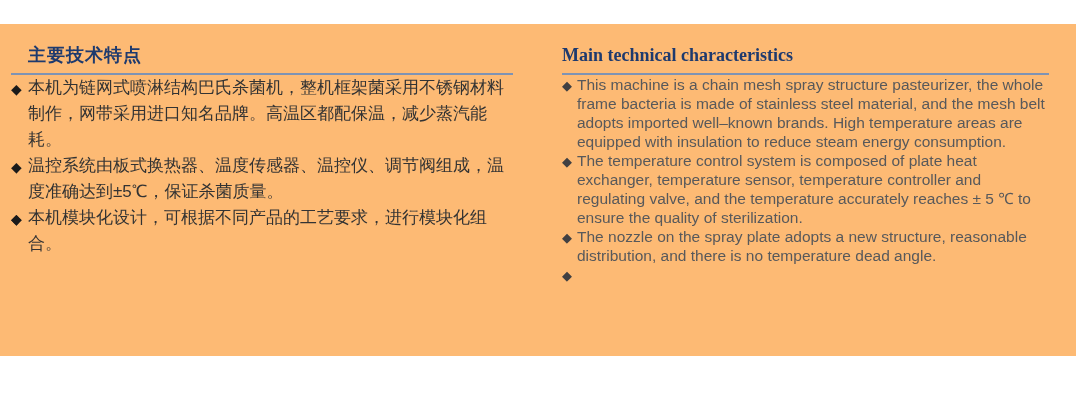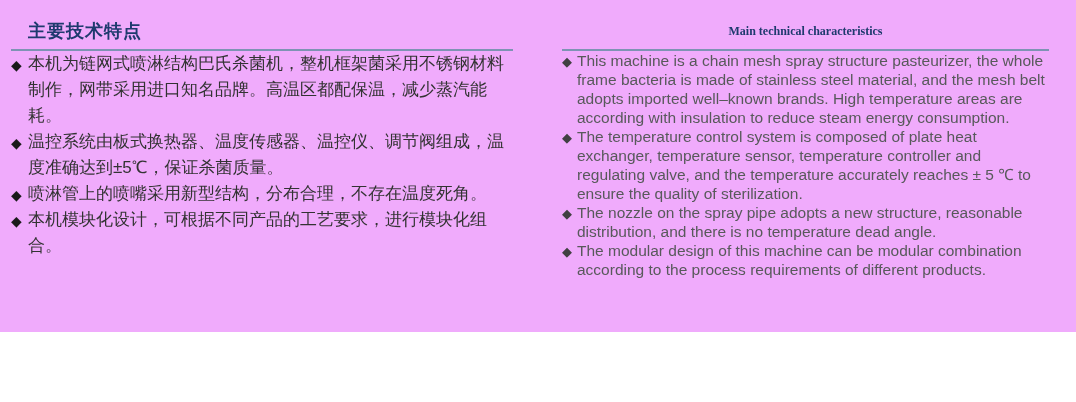--- a/index.html
+++ b/index.html
@@ -4,23 +4,24 @@
 <style>
   html, body {
     margin: 0;
     padding: 0;
     background: #ffffff;
   }
   .page {
     position: relative;
     width: 1076px;
     height: 332px;
-    background: #f0abfc;
+    background: #fdba74;
     font-family: "Liberation Sans", sans-serif;
     overflow: hidden;
+    margin-top: 24px;
   }
   .col {
     position: absolute;
     top: 20px;
   }
   .col-left {
     left: 11px;
     width: 502px;
   }
   .col-right {
@@ -36,24 +37,23 @@
   .title-cn {
     font-family: "Liberation Sans", sans-serif;
     font-size: 18px;
     font-weight: 600;
     letter-spacing: 1px;
     padding-left: 17px;
     line-height: 22px;
   }
   .title-en {
     font-family: "Liberation Serif", serif;
-    font-size: 12px;
+    font-size: 18px;
     font-weight: bold;
     line-height: 22px;
-    text-align: center;
   }
   ul.feature-list {
     list-style: none;
     margin: 0;
     padding: 0;
   }
   .list-cn {
     margin-top: 12px;
     padding-left: 17px;
     font-size: 17px;
@@ -100,44 +100,42 @@
       <li>
         <span class="bullet">◆</span>
         <span class="item-text">本机为链网式喷淋结构巴氏杀菌机，整机框架菌采用不锈钢材料制作，网带采用进口知名品牌。高温区都配保温，减少蒸汽能耗。</span>
       </li>
       <li>
         <span class="bullet">◆</span>
         <span class="item-text">温控系统由板式换热器、温度传感器、温控仪、调节阀组成，温度准确达到±5℃，保证杀菌质量。</span>
       </li>
       <li>
         <span class="bullet">◆</span>
-        <span class="item-text">喷淋管上的喷嘴采用新型结构，分布合理，不存在温度死角。</span>
       </li>
       <li>
         <span class="bullet">◆</span>
         <span class="item-text">本机模块化设计，可根据不同产品的工艺要求，进行模块化组合。</span>
       </li>
     </ul>
   </section>
 
   <section class="col col-right">
     <h2 class="section-title title-en">Main technical characteristics</h2>
     <ul class="feature-list list-en">
       <li>
         <span class="bullet">◆</span>
-        <span class="item-text">This machine is a chain mesh spray structure pasteurizer, the whole frame bacteria is made of stainless steel material, and the mesh belt adopts imported well–known brands. High temperature areas are according with insulation to reduce steam energy consumption.</span>
+        <span class="item-text">This machine is a chain mesh spray structure pasteurizer, the whole frame bacteria is made of stainless steel material, and the mesh belt adopts imported well–known brands. High temperature areas are equipped with insulation to reduce steam energy consumption.</span>
       </li>
       <li>
         <span class="bullet">◆</span>
         <span class="item-text">The temperature control system is composed of plate heat exchanger, temperature sensor, temperature controller and regulating valve, and the temperature accurately reaches ± 5 ℃ to ensure the quality of sterilization.</span>
       </li>
       <li>
         <span class="bullet">◆</span>
-        <span class="item-text">The nozzle on the spray pipe adopts a new structure, reasonable distribution, and there is no temperature dead angle.</span>
+        <span class="item-text">The nozzle on the spray plate adopts a new structure, reasonable distribution, and there is no temperature dead angle.</span>
       </li>
       <li>
         <span class="bullet">◆</span>
-        <span class="item-text">The modular design of this machine can be modular combination according to the process requirements of different products.</span>
       </li>
     </ul>
   </section>
 
 </div>
 
 </body></html>

